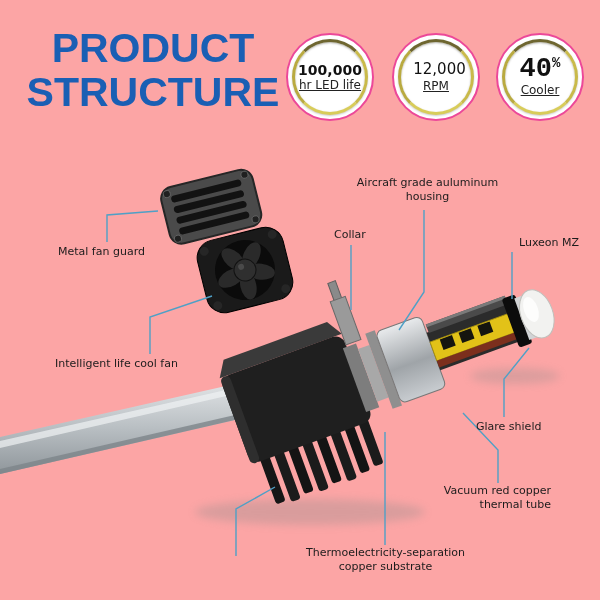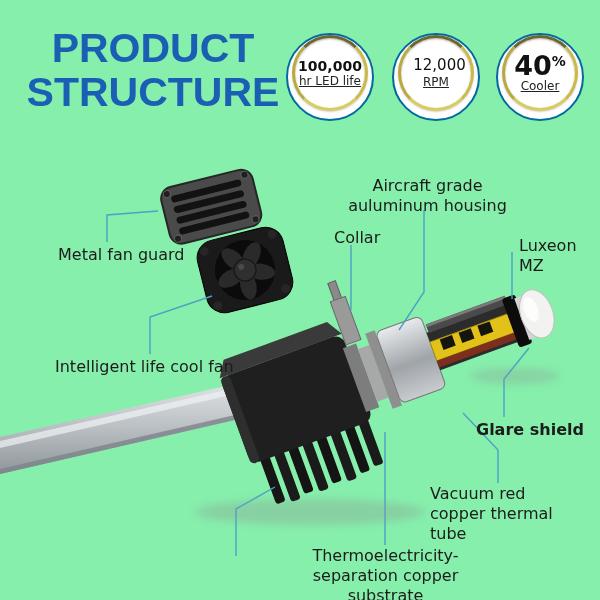--- a/index.html
+++ b/index.html
@@ -1,58 +1,58 @@
 <!DOCTYPE html>
 <html><head>
 <meta charset="utf-8">
 <style>
   html,body { margin:0; padding:0; background:#fff; }
   .stage {
-    position:relative; width:600px; height:600px; background:#86efac;
+    position:relative; width:600px; height:600px; background:#fca5a5;
     overflow:hidden; font-family:"DejaVu Sans", sans-serif;
   }
 
   
   .title {
     position:absolute; left:20px; top:26px; width:266px;
     text-align:center; font-family:"Liberation Sans", sans-serif;
     font-weight:bold; font-size:41px; line-height:1.08; color:#1a5fb4;
   }
 
   
   .badge {
     position:absolute; top:33px; width:88px; height:88px; border-radius:50%;
-    border:2px solid #0369a1; box-sizing:border-box;
-    display:flex; align-items:flex-start; justify-content:center;
+    border:2px solid #ec4899; box-sizing:border-box;
+    display:flex; align-items:center; justify-content:center;
     background:#fff;
   }
   .badge-inner {
     width:76px; height:76px; border-radius:50%; box-sizing:border-box;
     border:3px solid #c9ba4a;
     border-color:#6e6630 #c9ba4a #d8cc5a #b9aa40;
     box-shadow: inset 0 1px 2px rgba(40,40,20,.35), 0 1px 2px rgba(0,0,0,.2);
     display:flex; flex-direction:column; align-items:center; justify-content:center;
     text-align:center; background:#fff;
   }
   .badge .value { font-size:14px; font-weight:bold; color:#111; line-height:1.15; }
   .badge.b2 .value { font-weight:normal; font-size:15px;margin-left:7px; }
-  .badge.b3 .value { font-size:27px; line-height:1; }
+  .badge.b3 .value { font-size:27px; line-height:1;font-family:Liberation Mono, monospace; }
   .badge .unit { font-size:14px; position:relative; top:-9px; font-weight:bold; }
   .badge .sub { font-size:12px; color:#222; margin-top:1px; line-height:1.1;text-decoration:underline; }
   .badge.b1 { left:286px; } .badge.b2 { left:392px; } .badge.b3 { left:496px; }
 
   
-  .lbl { position:absolute; font-size:16px; color:#1c1c1c; line-height:1.25; }
+  .lbl { position:absolute; font-size:11px; color:#1c1c1c; line-height:1.25; }
   .lbl-guard     { left:58px;  top:245px; }
   .lbl-fan       { left:55px;  top:357px; }
   .lbl-housing   { left:345px; top:176px; width:165px; text-align:center; }
   .lbl-collar    { left:334px; top:228px; }
   .lbl-luxeon    { left:483px; top:236px;margin-left:36px; }
-  .lbl-glare     { left:476px; top:420px;font-weight:bold; }
-  .lbl-thermal   { left:430px; top:484px; width:135px; text-align:left; }
+  .lbl-glare     { left:476px; top:420px; }
+  .lbl-thermal   { left:416px; top:484px; width:135px; text-align:right; }
   .lbl-substrate { left:293px; top:546px; width:185px; text-align:center; }
   .lbl-cooling   { left:130px; top:558px; }
 
   svg.art { position:absolute; left:0; top:0; }
 </style>
 </head>
 <body>
 
 <div class="stage">
 

